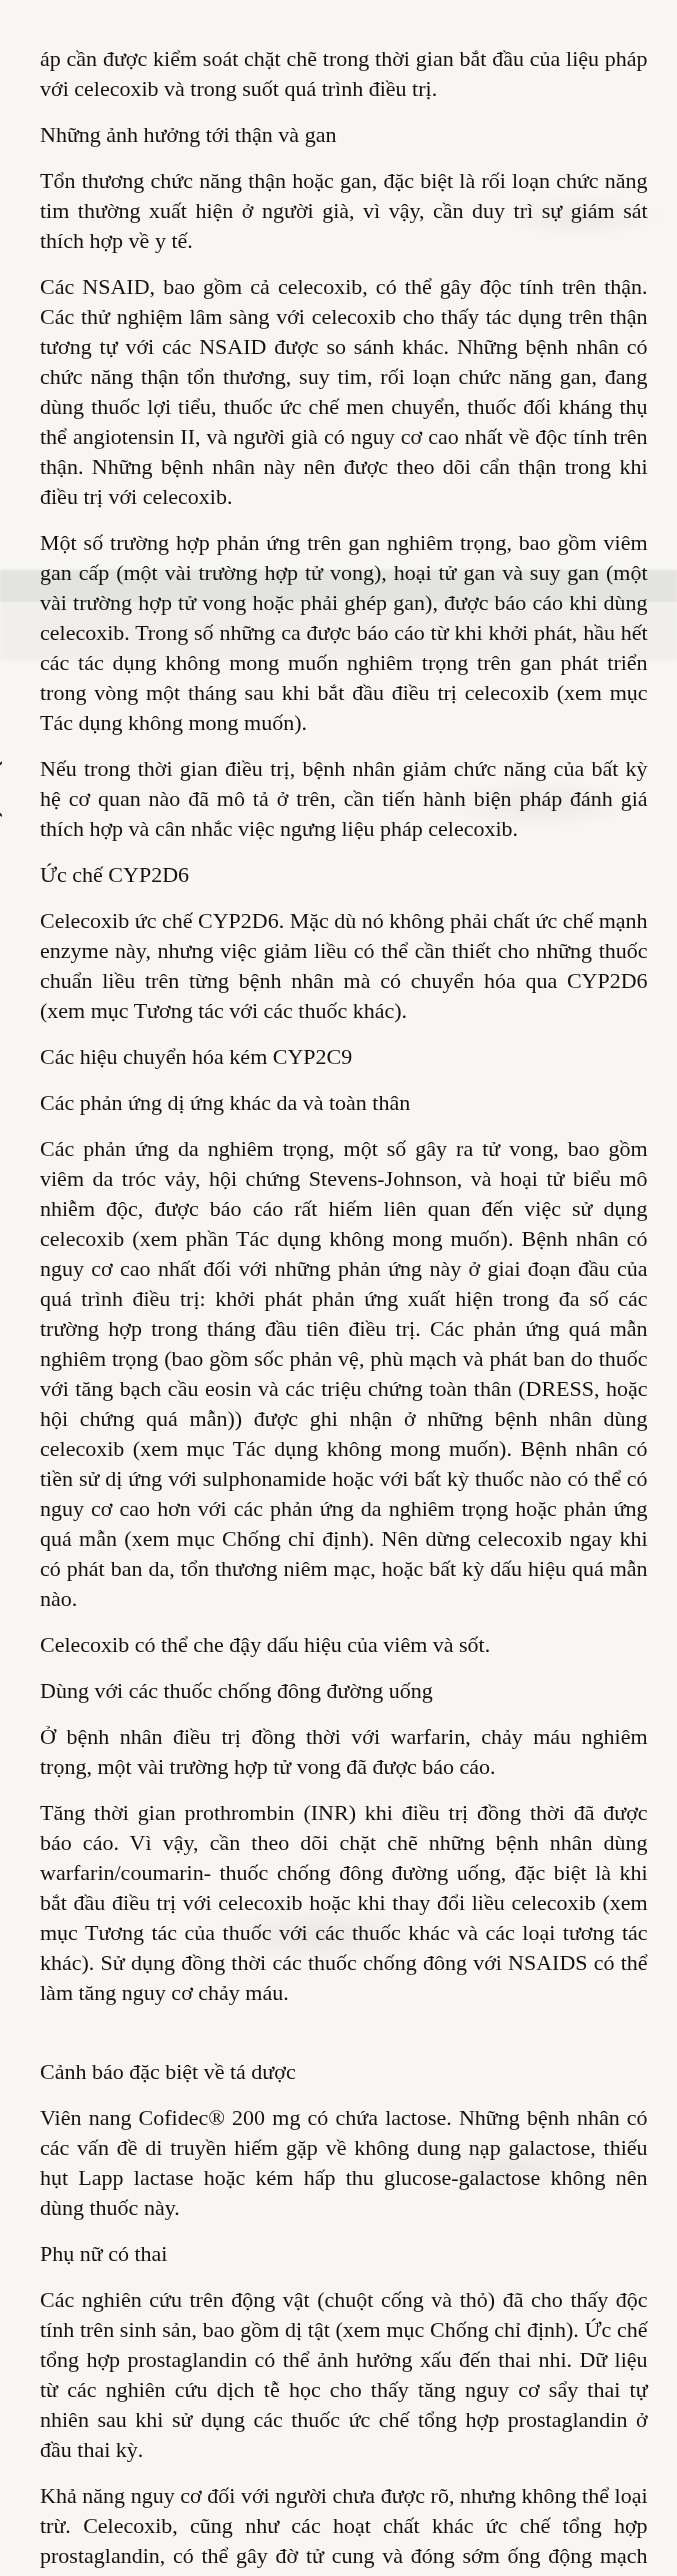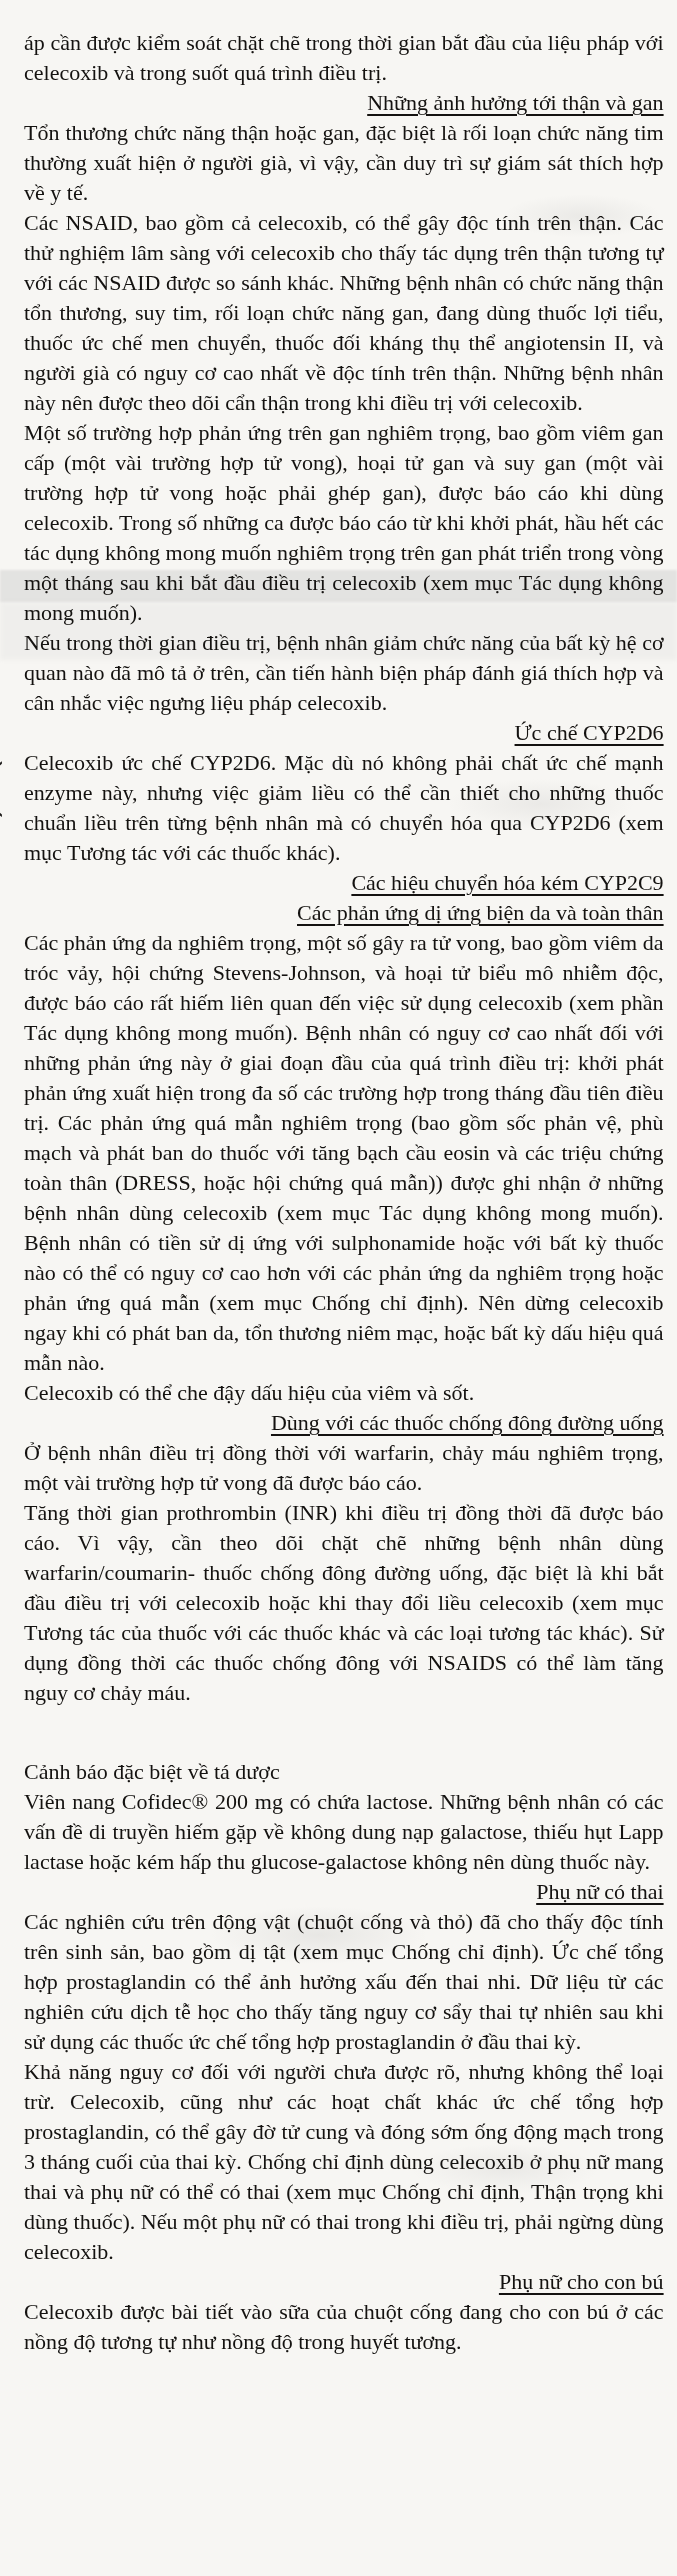--- a/index.html
+++ b/index.html
@@ -50,30 +50,29 @@
     width:677px;
     padding:28px 13.4px 0 24px;
     font-family:"Liberation Serif","DejaVu Serif",serif;
     font-size:22px;
     line-height:30px;
     color:var(--ink);
     text-align:justify;
     letter-spacing:0;
   }
   .content p,.content h3,.content h2{
-    margin:0;padding:0;
+    margin:16px;padding:0;
     font-size:inherit;line-height:inherit;
   }
   .para{font-weight:normal;}
   .h-underline{
     font-weight:normal;
-    text-decoration:underline;
     text-decoration-thickness:1.8px;
     text-underline-offset:3.6px;
-    text-align:right;
+    text-align:left;
   }
   .h-bold{
     font-weight:normal;
     margin-top:49px !important;
     text-align:justify;
   }
 </style>
 </head>
 <body>
 
@@ -84,21 +83,21 @@
   <main class="content" id="content">
       <p class="para">áp cần được kiểm soát chặt chẽ trong thời gian bắt đầu của liệu pháp với celecoxib và trong suốt quá trình điều trị.</p>
       <h3 class="h-underline">Những ảnh hưởng tới thận và gan</h3>
       <p class="para">Tổn thương chức năng thận hoặc gan, đặc biệt là rối loạn chức năng tim thường xuất hiện ở người già, vì vậy, cần duy trì sự giám sát thích hợp về y tế.</p>
       <p class="para">Các NSAID, bao gồm cả celecoxib, có thể gây độc tính trên thận. Các thử nghiệm lâm sàng với celecoxib cho thấy tác dụng trên thận tương tự với các NSAID được so sánh khác. Những bệnh nhân có chức năng thận tổn thương, suy tim, rối loạn chức năng gan, đang dùng thuốc lợi tiểu, thuốc ức chế men chuyển, thuốc đối kháng thụ thể angiotensin II, và người già có nguy cơ cao nhất về độc tính trên thận. Những bệnh nhân này nên được theo dõi cẩn thận trong khi điều trị với celecoxib.</p>
       <p class="para">Một số trường hợp phản ứng trên gan nghiêm trọng, bao gồm viêm gan cấp (một vài trường hợp tử vong), hoại tử gan và suy gan (một vài trường hợp tử vong hoặc phải ghép gan), được báo cáo khi dùng celecoxib. Trong số những ca được báo cáo từ khi khởi phát, hầu hết các tác dụng không mong muốn nghiêm trọng trên gan phát triển trong vòng một tháng sau khi bắt đầu điều trị celecoxib (xem mục Tác dụng không mong muốn).</p>
       <p class="para">Nếu trong thời gian điều trị, bệnh nhân giảm chức năng của bất kỳ hệ cơ quan nào đã mô tả ở trên, cần tiến hành biện pháp đánh giá thích hợp và cân nhắc việc ngưng liệu pháp celecoxib.</p>
       <h3 class="h-underline">Ức chế CYP2D6</h3>
       <p class="para">Celecoxib ức chế CYP2D6. Mặc dù nó không phải chất ức chế mạnh enzyme này, nhưng việc giảm liều có thể cần thiết cho những thuốc chuẩn liều trên từng bệnh nhân mà có chuyển hóa qua CYP2D6 (xem mục Tương tác với các thuốc khác).</p>
       <h3 class="h-underline">Các hiệu chuyển hóa kém CYP2C9</h3>
-      <h3 class="h-underline">Các phản ứng dị ứng biện da và toàn thân</h3>
+      <h3 class="h-underline">Các phản ứng dị ứng khác da và toàn thân</h3>
       <p class="para">Các phản ứng da nghiêm trọng, một số gây ra tử vong, bao gồm viêm da tróc vảy, hội chứng Stevens-Johnson, và hoại tử biểu mô nhiễm độc, được báo cáo rất hiếm liên quan đến việc sử dụng celecoxib (xem phần Tác dụng không mong muốn). Bệnh nhân có nguy cơ cao nhất đối với những phản ứng này ở giai đoạn đầu của quá trình điều trị: khởi phát phản ứng xuất hiện trong đa số các trường hợp trong tháng đầu tiên điều trị. Các phản ứng quá mẫn nghiêm trọng (bao gồm sốc phản vệ, phù mạch và phát ban do thuốc với tăng bạch cầu eosin và các triệu chứng toàn thân (DRESS, hoặc hội chứng quá mẫn)) được ghi nhận ở những bệnh nhân dùng celecoxib (xem mục Tác dụng không mong muốn). Bệnh nhân có tiền sử dị ứng với sulphonamide hoặc với bất kỳ thuốc nào có thể có nguy cơ cao hơn với các phản ứng da nghiêm trọng hoặc phản ứng quá mẫn (xem mục Chống chỉ định). Nên dừng celecoxib ngay khi có phát ban da, tổn thương niêm mạc, hoặc bất kỳ dấu hiệu quá mẫn nào.</p>
       <p class="para">Celecoxib có thể che đậy dấu hiệu của viêm và sốt.</p>
       <h3 class="h-underline">Dùng với các thuốc chống đông đường uống</h3>
       <p class="para">Ở bệnh nhân điều trị đồng thời với warfarin, chảy máu nghiêm trọng, một vài trường hợp tử vong đã được báo cáo.</p>
       <p class="para">Tăng thời gian prothrombin (INR) khi điều trị đồng thời đã được báo cáo. Vì vậy, cần theo dõi chặt chẽ những bệnh nhân dùng warfarin/coumarin- thuốc chống đông đường uống, đặc biệt là khi bắt đầu điều trị với celecoxib hoặc khi thay đổi liều celecoxib (xem mục Tương tác của thuốc với các thuốc khác và các loại tương tác khác). Sử dụng đồng thời các thuốc chống đông với NSAIDS có thể làm tăng nguy cơ chảy máu.</p>
       <h2 class="h-bold">Cảnh báo đặc biệt về tá dược</h2>
       <p class="para">Viên nang Cofidec® 200 mg có chứa lactose. Những bệnh nhân có các vấn đề di truyền hiếm gặp về không dung nạp galactose, thiếu hụt Lapp lactase hoặc kém hấp thu glucose-galactose không nên dùng thuốc này.</p>
       <h3 class="h-underline">Phụ nữ có thai</h3>
       <p class="para">Các nghiên cứu trên động vật (chuột cống và thỏ) đã cho thấy độc tính trên sinh sản, bao gồm dị tật (xem mục Chống chỉ định). Ức chế tổng hợp prostaglandin có thể ảnh hưởng xấu đến thai nhi. Dữ liệu từ các nghiên cứu dịch tễ học cho thấy tăng nguy cơ sẩy thai tự nhiên sau khi sử dụng các thuốc ức chế tổng hợp prostaglandin ở đầu thai kỳ.</p>
       <p class="para">Khả năng nguy cơ đối với người chưa được rõ, nhưng không thể loại trừ. Celecoxib, cũng như các hoạt chất khác ức chế tổng hợp prostaglandin, có thể gây đờ tử cung và đóng sớm ống động mạch trong 3 tháng cuối của thai kỳ. Chống chỉ định dùng celecoxib ở phụ nữ mang thai và phụ nữ có thể có thai (xem mục Chống chỉ định, Thận trọng khi dùng thuốc). Nếu một phụ nữ có thai trong khi điều trị, phải ngừng dùng celecoxib.</p>

